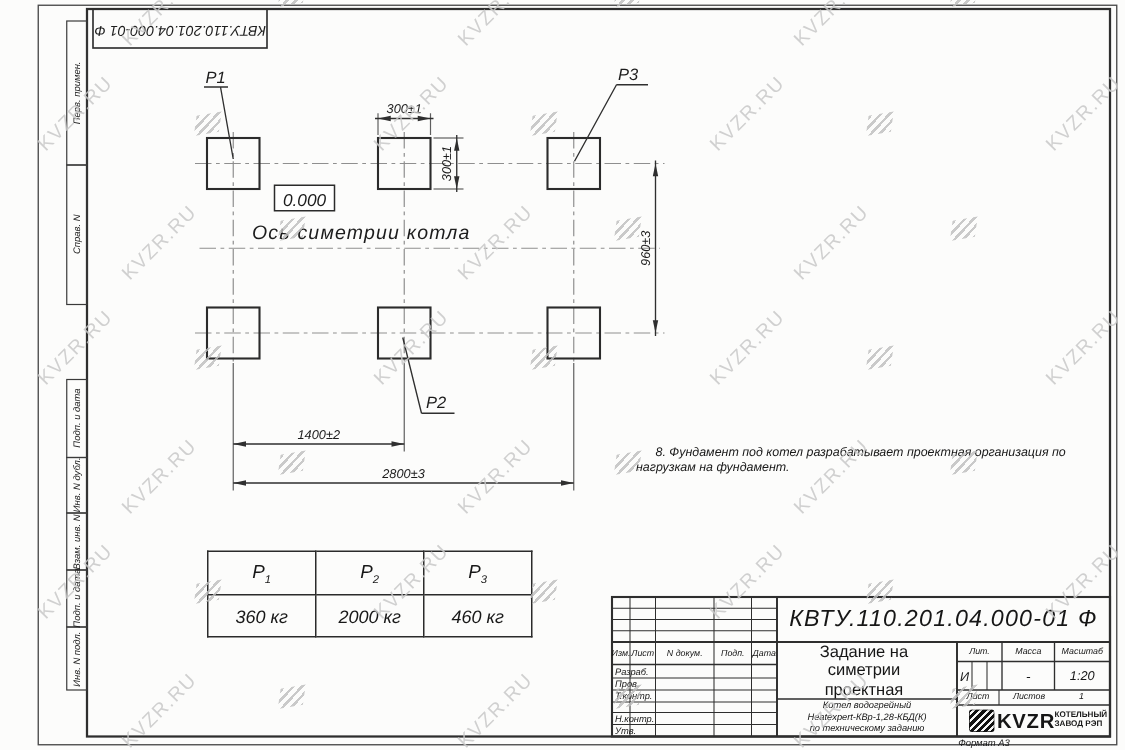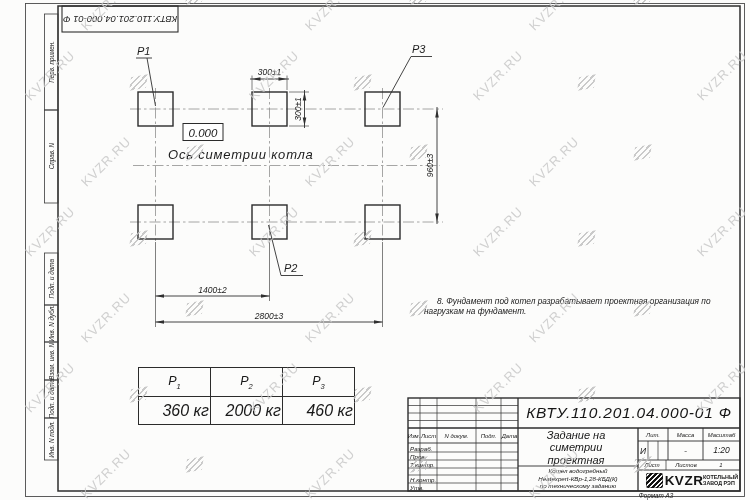--- a/index.html
+++ b/index.html
@@ -27,26 +27,26 @@
   
   #stamp-top{left:62px;top:6px;width:116px;height:26px;}
   #stamp-top span{transform:rotate(180deg);font-size:9.5px;font-style:italic;white-space:nowrap;}
   
   #notes{left:424px;top:296px;width:314px;font-size:8.3px;line-height:10.3px;font-style:italic;color:#181818;}
   #notes p{margin:0;text-indent:13px;}
   
   #load-table{left:138px;top:367px;border-collapse:collapse;z-index:3;position:absolute;}
   #load-table td{border:1.3px solid #2b2b2b;text-align:center;font-style:italic;color:#181818;}
   #load-table .lt-h{width:69px;height:26px;font-size:12.5px;}
-  #load-table .lt-v{height:25px;font-size:16px;text-align:right;}
+  #load-table .lt-v{height:25px;font-size:12px;}
   #load-table sub{font-size:7.5px;}
   
   .tb{color:#161616;}
   #tb-docnum{left:520px;top:399px;width:218px;height:27px;font-size:15.5px;letter-spacing:.8px;font-style:italic;}
-  #tb-title{left:519px;top:429px;width:114px;height:37px;font-size:11px;line-height:12.4px;font-style:italic;}
+  #tb-title{left:519px;top:429px;width:114px;height:37px;font-size:11px;line-height:12.4px;}
   #tb-sub{left:519px;top:467px;width:118px;height:23px;font-size:6.2px;line-height:7.5px;font-style:italic;}
   .tb-small{font-size:5.9px;font-style:italic;}
   .tb-row-label{font-size:6.2px;font-style:italic;text-align:left;}
   #kvzr-glyph{left:646px;top:473px;width:17px;height:15px;background:#111;border-radius:2px;
     box-shadow:inset 0 0 0 .5px #111;
     background-image:repeating-linear-gradient(135deg,#111 0 2px,#f5f5f5 2px 3.4px);}
   #kvzr-name{left:664px;top:471px;width:40px;height:18px;font-weight:bold;font-size:13.5px;letter-spacing:.5px;}
   #kvzr-company{left:703px;top:473.5px;width:36px;font-size:5.4px;line-height:6.6px;font-weight:bold;text-align:left;}
   #format-label{left:600px;top:491px;width:112px;height:8px;font-size:6.3px;font-style:italic;}
 </style>

